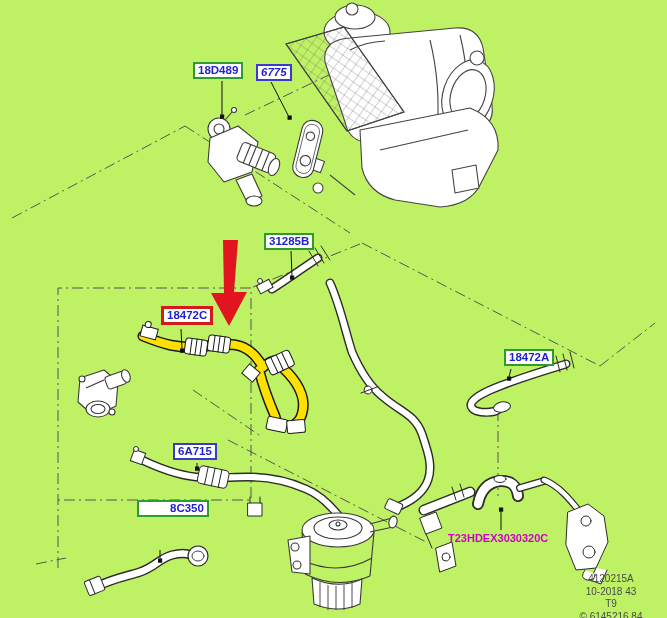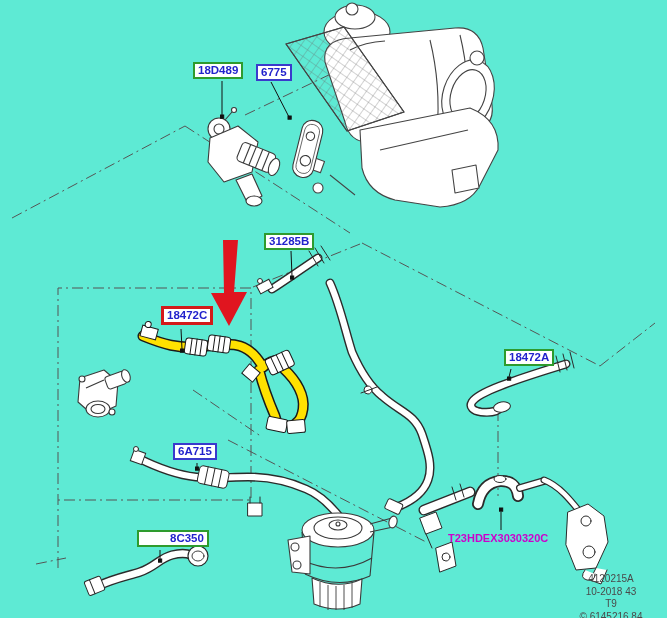--- a/index.html
+++ b/index.html
@@ -1,25 +1,25 @@
 <!DOCTYPE html>
 <html><head>
 <meta charset="utf-8">
 <style>
   html,body{margin:0;padding:0;background:#fff;}
-  #stage{position:relative;width:667px;height:618px;overflow:hidden;background:#5eead4;
+  #stage{position:relative;width:667px;height:618px;overflow:hidden;background:#bef264;
          font-family:"Liberation Sans",sans-serif;}
   #stage svg{position:absolute;left:0;top:0;}
   .plabel{position:absolute;font:bold 11.5px "Liberation Sans",sans-serif;color:#2222CC;
           background:#fff;padding:0 3px;line-height:13px;border:2px solid #2E9B2E;
           white-space:nowrap;cursor:pointer;}
   .box-green{border-color:#2E9B2E;}
   .box-blue{border-color:#3A3ACC;}
   .box-red{border-color:#D41A1A;border-width:3px;}
-  .lbl-italic{}
+  .lbl-italic{font-style:italic;}
   .ref-code{position:absolute;font:bold 11px "Liberation Sans",sans-serif;color:#CC00CC;
             white-space:nowrap;text-align:center;}
   .plate{position:absolute;left:556px;top:573px;width:110px;text-align:center;
          font:10px "Liberation Sans",sans-serif;color:#4A4A4A;line-height:12.5px;}
 </style>
 </head>
 <body>
 
 <div id="stage">
 
@@ -283,21 +283,21 @@
 <div class="plabel box-blue lbl-italic" style="left:256px;top:64px;">6775</div>
 
 <div class="plabel box-green" style="left:264px;top:233px;">31285B</div>
 
 <div class="plabel box-red" style="left:161px;top:306px;">18472C</div>
 
 <div class="plabel box-green" style="left:504px;top:349px;">18472A</div>
 
 <div class="plabel box-blue" style="left:173px;top:443px;">6A715</div>
 
-<div class="plabel box-green" style="left:137px;top:530px;padding-left:31px;">8C350</div>
+<div class="plabel box-green" style="left:137px;top:500px;padding-left:31px;">8C350</div>
 
 <div class="ref-code" style="left:448px;top:532px;">T23HDEX3030320C</div>
 
 <div class="plate">
   <div>4120215A</div>
   <div>10-2018 43</div>
   <div>T9</div>
   <div>© 6145216 84</div>
 </div>
 

